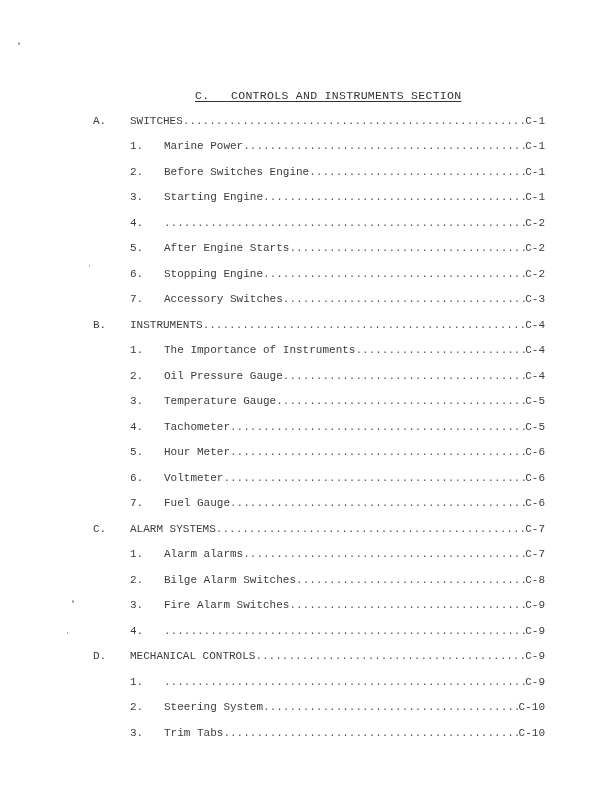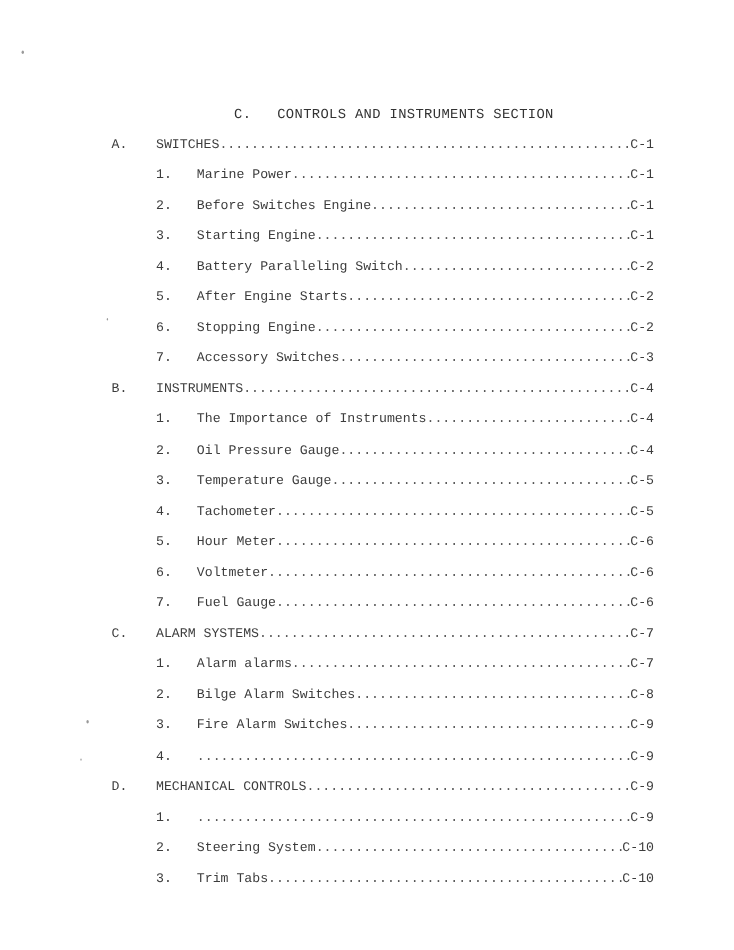--- a/index.html
+++ b/index.html
@@ -1,19 +1,19 @@
 <!DOCTYPE html>
 <html><head>
 <meta charset="utf-8">
 <style>
   html, body { margin:0; padding:0; background:#ffffff; }
   body { width:612px; height:792px; position:relative; overflow:hidden;
          font-family:"Liberation Mono","DejaVu Sans Mono",monospace; color:#3a3a3a; }
   .title { position:absolute; left:195px; top:89px; font-size:11.5px; letter-spacing:0.3px;
-           text-underline-offset:2px; white-space:pre; color:#333; }
+           text-decoration:underline; text-underline-offset:2px; white-space:pre; color:#333; }
   .row { position:absolute; height:16px; display:flex; align-items:baseline; font-size:11px;
          white-space:pre; color:#3c3c3c; }
   .row .num { display:inline-block; }
   .row .label { }
   .row .leader { flex:1; overflow:hidden; white-space:nowrap; color:#555; letter-spacing:0px; }
   .row .page { }
   .sec { left:93px; width:452px; }
   .sec .num { width:37px; }
   .sub { left:130px; width:415px; }
   .sub .num { width:34px; }
@@ -44,21 +44,20 @@
   <span class="page">C-1</span>
 </div>
 <div class="row sub" style="top:191px">
   <span class="num">3.</span>
   <span class="label">Starting Engine</span>
   <span class="leader">....................................................................................................</span>
   <span class="page">C-1</span>
 </div>
 <div class="row sub" style="top:217px">
   <span class="num">4.</span>
-  <span class="label">Battery Paralleling Switch</span>
   <span class="leader">....................................................................................................</span>
   <span class="page">C-2</span>
 </div>
 <div class="row sub" style="top:242px">
   <span class="num">5.</span>
   <span class="label">After Engine Starts</span>
   <span class="leader">....................................................................................................</span>
   <span class="page">C-2</span>
 </div>
 <div class="row sub" style="top:268px">

